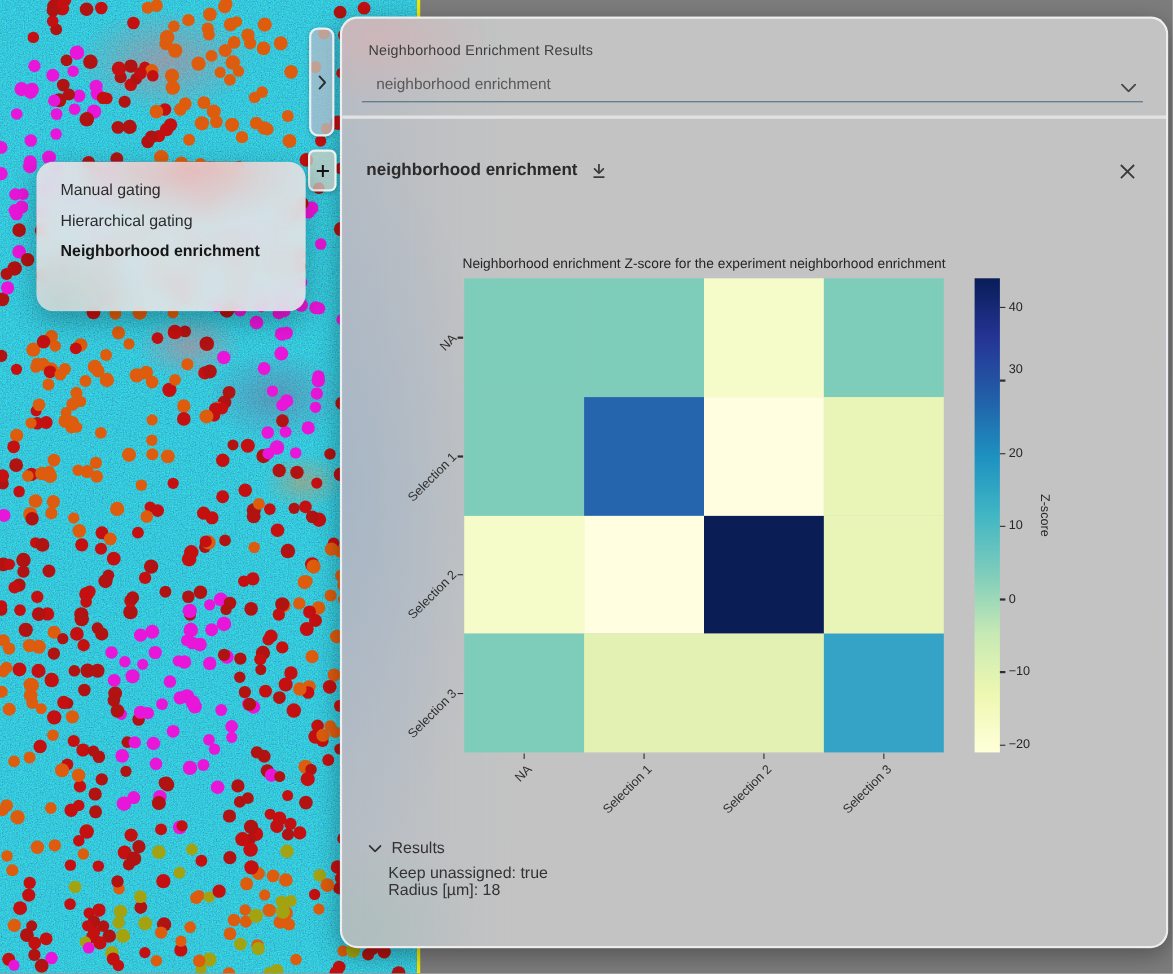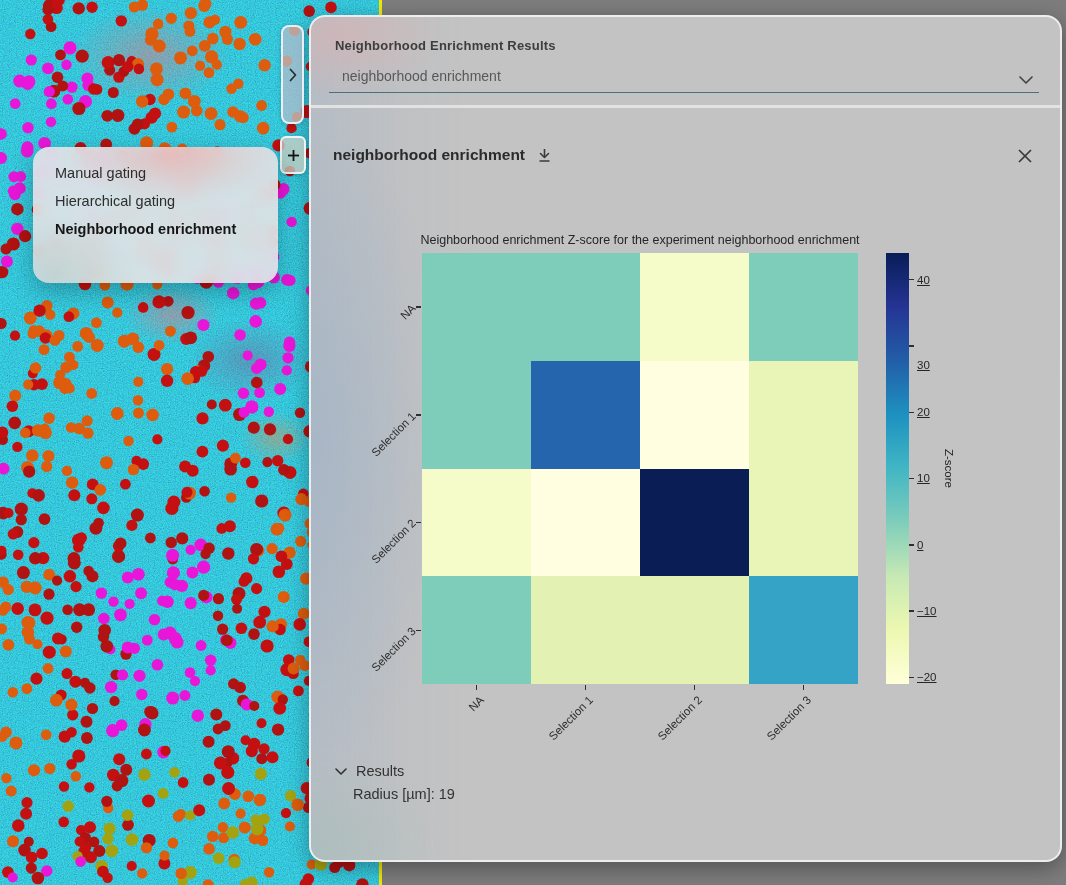--- a/index.html
+++ b/index.html
@@ -56,21 +56,21 @@
       radial-gradient(150px 90px at 28px 16px, rgba(222,176,176,.55), transparent 72%),
       radial-gradient(170px 430px at 4px 430px, rgba(152,175,199,.48), transparent 78%),
       radial-gradient(160px 120px at 10px 830px, rgba(160,190,180,.40), transparent 75%),
       linear-gradient(90deg, rgba(160,178,198,.38) 0px, rgba(160,178,198,.10) 95px, rgba(194,194,194,0) 160px),
       #c3c3c3;
     box-shadow:0 6px 22px rgba(0,0,0,.35);
   }
   .panel-header{position:absolute;left:0;top:0;right:0;height:88px;}
   .panel-header-label{
     position:absolute;left:24px;top:21px;
-    font-size:13px;font-weight:bold;color:#3d3d3d;letter-spacing:.2px;
+    font-size:13px;font-weight:normal;color:#3d3d3d;letter-spacing:.2px;
   }
   .result-select{
     position:absolute;left:18px;right:21px;top:46px;height:30px;
     border-bottom:1.6px solid #4e707d;cursor:pointer;
     display:flex;align-items:flex-end;justify-content:space-between;
     padding:0 6px 8px 13px;box-sizing:border-box;
   }
   .result-select .val{font-size:14px;color:#585858;}
   .panel-divider{position:absolute;left:0;right:0;top:88px;height:3px;background:#e2e2e2;}
   .card-title-row{
@@ -97,21 +97,21 @@
   .hm-xlabel{
     position:absolute;width:110px;text-align:right;
     font-size:11.5px;color:#2e2e2e;line-height:15px;
     transform:rotate(-45deg);transform-origin:100% 0;white-space:nowrap;
   }
   .ax-tick{position:absolute;background:#2e2e2e;}
   .cbar{
     position:absolute;left:575px;top:236px;width:23px;height:431px;
   }
   .cbar-ticklabel{
-    position:absolute;left:606px;font-size:11.5px;color:#262626;transform:translateY(-50%);text-decoration:underline;
+    position:absolute;left:606px;font-size:11.5px;color:#262626;transform:translateY(-50%);
   }
   .cbar-label{
     position:absolute;left:630px;top:236px;height:431px;width:16px;
     display:flex;align-items:center;justify-content:center;
     writing-mode:vertical-rl;font-size:11.5px;color:#262626;
   }
   
   .details-toggle{
     position:absolute;left:24px;top:746px;display:flex;align-items:center;gap:9px;cursor:pointer;
   }
@@ -1087,41 +1087,41 @@
   <div class="cbar" id="cbar" style="background: linear-gradient(rgb(8, 29, 88) 0%, rgb(37, 52, 148) 12.5%, rgb(34, 94, 168) 25%, rgb(29, 145, 192) 37.5%, rgb(65, 182, 196) 50%, rgb(127, 205, 187) 62.5%, rgb(199, 233, 180) 75%, rgb(237, 248, 177) 87.5%, rgb(255, 255, 217) 100%);"></div>
   <div id="cbar-ticks"></div>
   <div class="cbar-label">Z-score</div>
 
   <div class="details-toggle">
     <svg width="12" height="7" viewBox="0 0 12 7">
       <polyline points="1,1 6,6 11,1" fill="none" stroke="#333" stroke-width="1.6" stroke-linecap="round" stroke-linejoin="round"></polyline>
     </svg>
     <span class="details-title">Results</span>
   </div>
-  <div class="details-lines" id="details-lines"><div>Radius [µm]: 19</div></div>
+  <div class="details-lines" id="details-lines"><div>Keep unassigned: true</div><div>Radius [µm]: 18</div></div>
 <div class="ax-tick" style="left: 105px; top: 289.375px; width: 5px; height: 1.4px; position: absolute;"></div>
     <div class="hm-ylabel" style="left: -27px; top: 281.875px;">NA</div>
     <div class="ax-tick" style="left: 165px; top: 668px; width: 1.4px; height: 5px; position: absolute;"></div>
     <div class="hm-xlabel" style="left: 55.5px; top: 676px;">NA</div>
     <div class="ax-tick" style="left: 105px; top: 397.125px; width: 5px; height: 1.4px; position: absolute;"></div>
     <div class="hm-ylabel" style="left: -27px; top: 389.625px;">Selection 1</div>
     <div class="ax-tick" style="left: 274px; top: 668px; width: 1.4px; height: 5px; position: absolute;"></div>
     <div class="hm-xlabel" style="left: 164.5px; top: 676px;">Selection 1</div>
     <div class="ax-tick" style="left: 105px; top: 504.875px; width: 5px; height: 1.4px; position: absolute;"></div>
     <div class="hm-ylabel" style="left: -27px; top: 497.375px;">Selection 2</div>
     <div class="ax-tick" style="left: 383px; top: 668px; width: 1.4px; height: 5px; position: absolute;"></div>
     <div class="hm-xlabel" style="left: 273.5px; top: 676px;">Selection 2</div>
     <div class="ax-tick" style="left: 105px; top: 612.625px; width: 5px; height: 1.4px; position: absolute;"></div>
     <div class="hm-ylabel" style="left: -27px; top: 605.125px;">Selection 3</div>
     <div class="ax-tick" style="left: 492px; top: 668px; width: 1.4px; height: 5px; position: absolute;"></div>
     <div class="hm-xlabel" style="left: 382.5px; top: 676px;">Selection 3</div>
     <div class="ax-tick" style="left: 598px; top: 261.923px; width: 5px; height: 1.4px; position: absolute;"></div>
     <div class="cbar-ticklabel" style="top: 262.523px;">40</div>
     <div class="ax-tick" style="left: 598px; top: 328.231px; width: 5px; height: 1.4px; position: absolute;"></div>
-    <div class="cbar-ticklabel" style="top: 348px;">30</div>
+    <div class="cbar-ticklabel" style="top: 319px;">30</div>
     <div class="ax-tick" style="left: 598px; top: 394.538px; width: 5px; height: 1.4px; position: absolute;"></div>
     <div class="cbar-ticklabel" style="top: 395.138px;">20</div>
     <div class="ax-tick" style="left: 598px; top: 460.846px; width: 5px; height: 1.4px; position: absolute;"></div>
     <div class="cbar-ticklabel" style="top: 461.446px;">10</div>
     <div class="ax-tick" style="left: 598px; top: 527.154px; width: 5px; height: 1.4px; position: absolute;"></div>
     <div class="cbar-ticklabel" style="top: 527.754px;">0</div>
     <div class="ax-tick" style="left: 598px; top: 593.462px; width: 5px; height: 1.4px; position: absolute;"></div>
     <div class="cbar-ticklabel" style="top: 594.062px;">−10</div>
     <div class="ax-tick" style="left: 598px; top: 659.769px; width: 5px; height: 1.4px; position: absolute;"></div>
     <div class="cbar-ticklabel" style="top: 660.369px;">−20</div>

